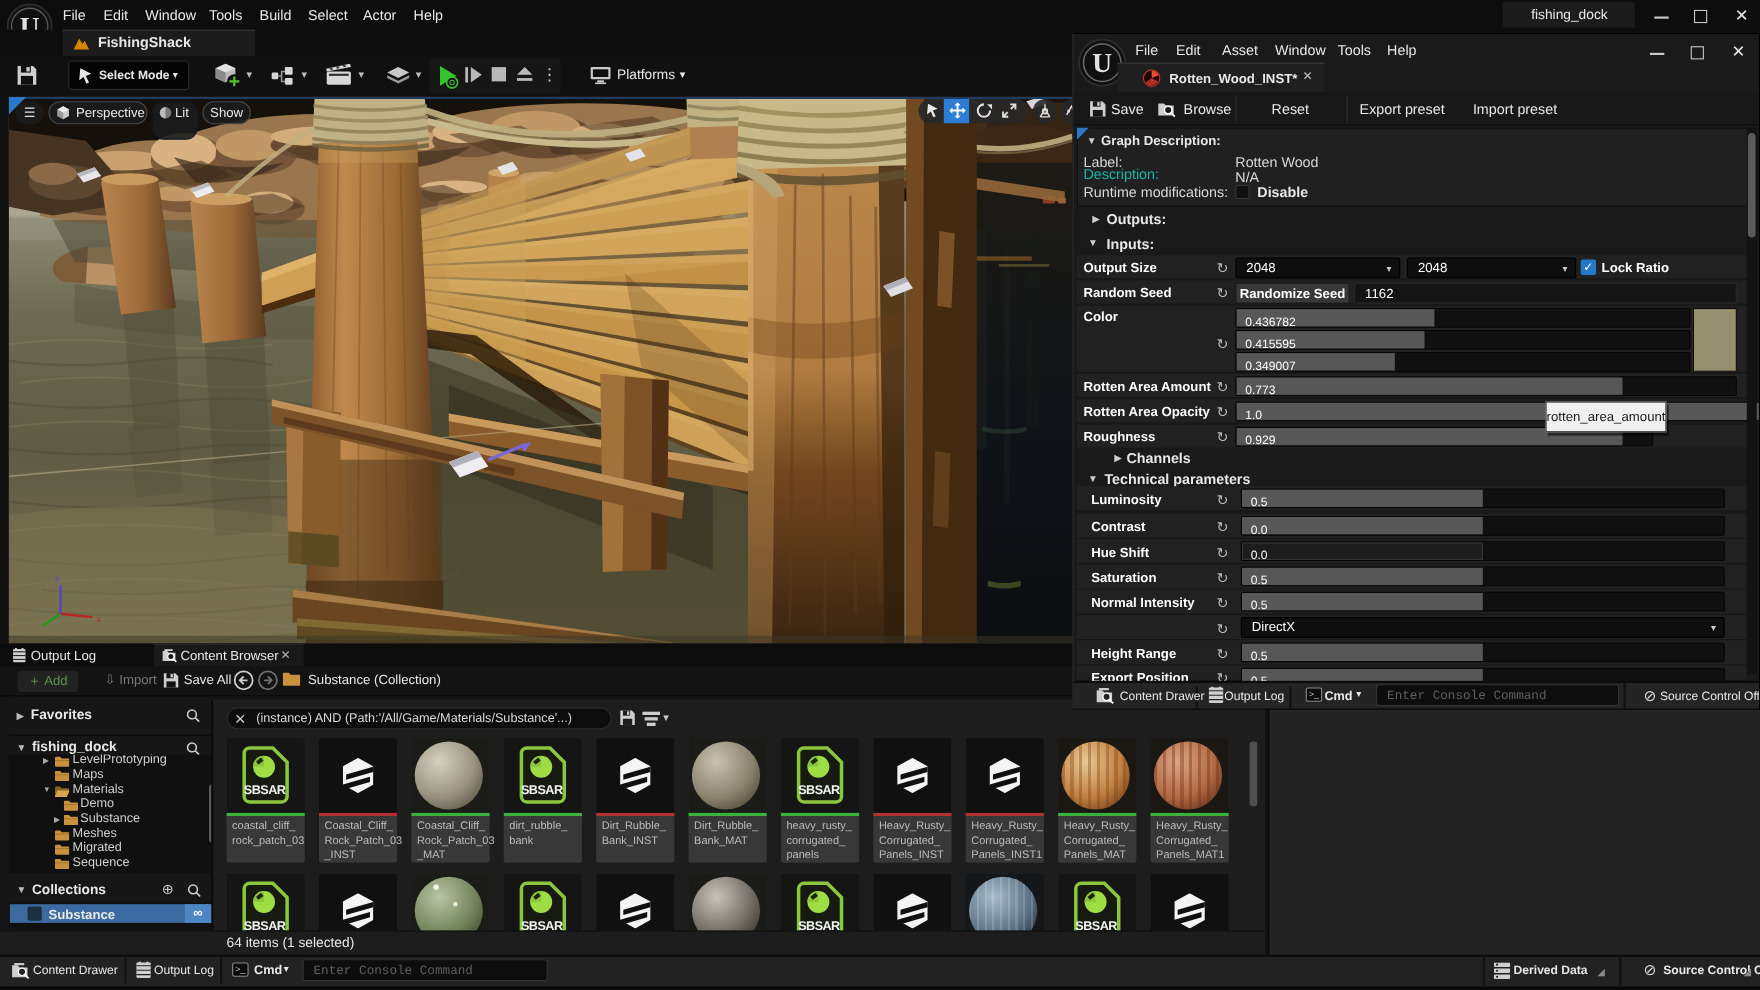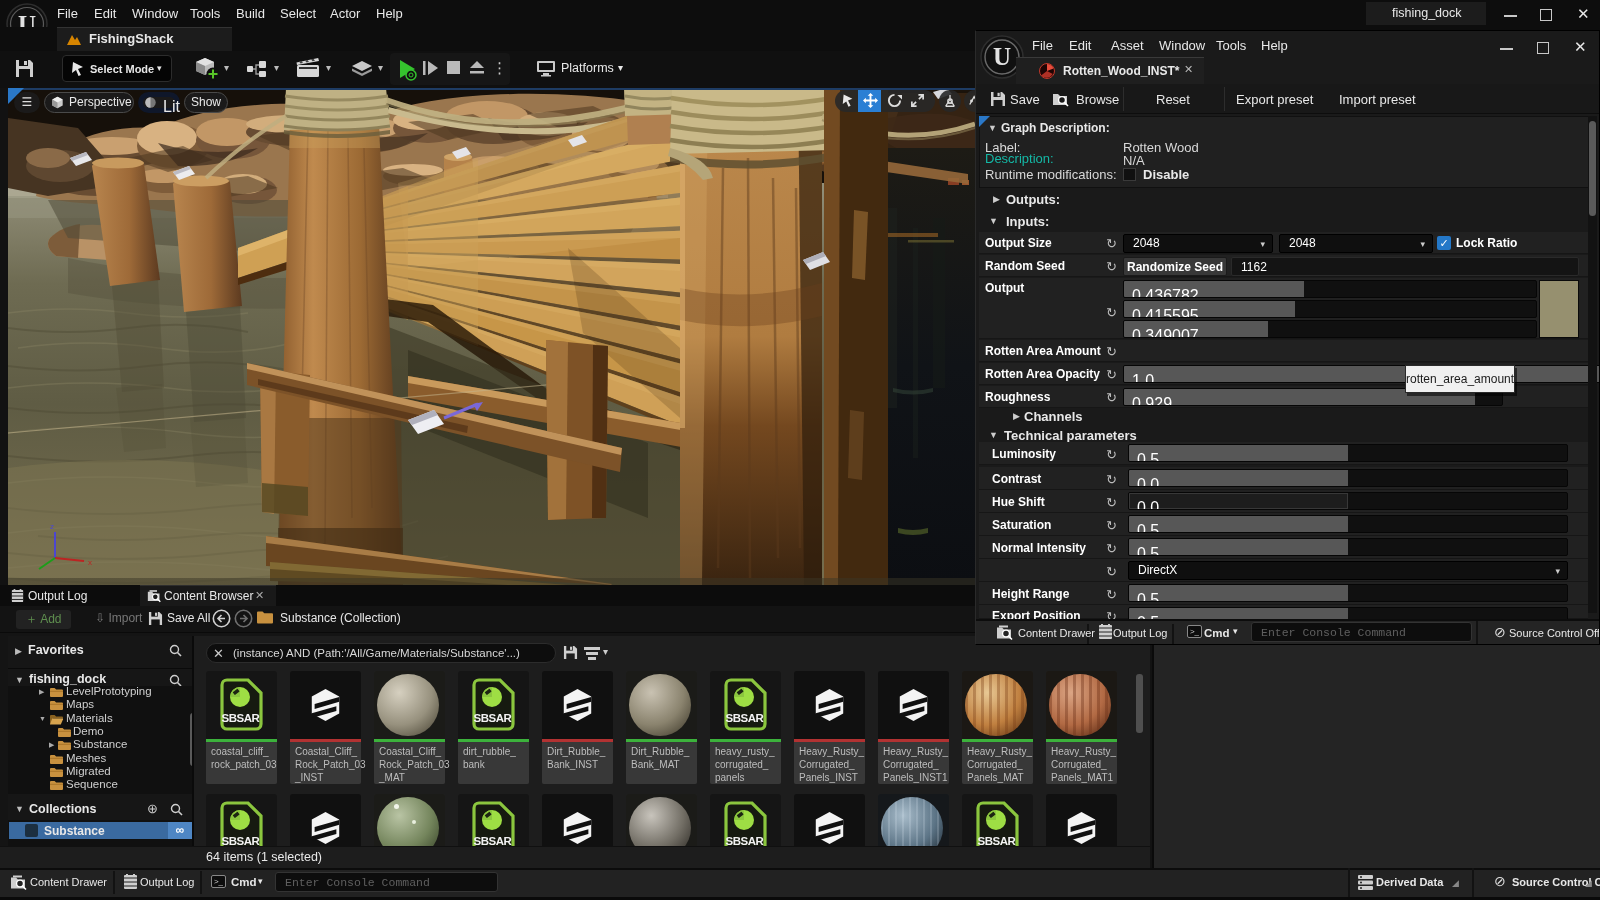--- a/index.html
+++ b/index.html
@@ -8,21 +8,21 @@
   #root { position:absolute; top:0; left:0; width:1600px; height:900px; background:#121212; }
   .abs { position:absolute; }
   .txt { color:#e8e8e8; font-size:13px; white-space:nowrap; }
   .prow { left:3px; width:609px; background:#212121; border-bottom:1px solid #161616; }
   .plab { left:9px; color:#fff; font-weight:bold; font-size:12px; white-space:nowrap; }
   .rst { left:130px; color:#bbb; font-size:13px; transform:scaleX(-1); }
   .dd { height:19px; background:#0f0f0f; border:1px solid #000; border-radius:2px; color:#fff; font-size:12px; line-height:17px; padding-left:9px; }
   .ddc { position:absolute; right:7px; top:1px; font-size:9px; color:#ccc; }
   .sl { height:18px; background:#101010; border:1px solid #060606; border-radius:2px; overflow:hidden; }
   .sl i { position:absolute; left:0; top:0; bottom:0; background:#575757; display:block; }
-  .sl b { position:absolute; left:8px; top:6px; color:#fff; font-weight:normal; font-size:16px; }
+  .sl b { position:absolute; left:8px; top:6px; color:#fff; font-weight:normal; font-size:11px; }
   .trow { position:absolute; left:0; width:184px; height:13px; color:#cfcfcf; font-size:11.5px; }
   .trow s { position:absolute; top:2px; font-size:7px; color:#aaa; text-decoration:none; }
   .trow span { position:absolute; top:-1px; white-space:nowrap; }
   .tf { position:absolute; top:1px; width:13px; height:11px; }
   .tile { position:absolute; width:71px; height:113px; background:#2c2c2c; border-radius:2px; }
   .thumb { position:absolute; left:0; top:0; width:71px; height:68px; background:#151515; overflow:hidden; border-radius:2px 2px 0 0; }
   .gl { position:absolute; left:0; top:68px; width:71px; height:3px; background:#3cb23c; }
   .rl { position:absolute; left:0; top:68px; width:71px; height:3px; background:#b23232; }
   .tlbl { position:absolute; left:0; top:71px; width:71px; height:42px; background:#383838; color:#bdbdbd; font-size:10px; line-height:13px; padding:3px 0 0 5px; border-radius:0 0 2px 2px; }
   .sph { position:absolute; left:3px; top:3px; width:62px; height:62px; border-radius:50%; }
@@ -482,21 +482,21 @@
       <rect x="0" y="490" width="1142" height="7" fill="#3a3626" opacity="0.5"></rect>
     </svg>
     
     <div class="abs" style="left:6px;top:4px;width:26px;height:21px;background:rgba(28,28,28,.9);border-radius:11px;color:#ddd;font-size:12px;text-align:center;line-height:20px;">☰</div>
     <div class="abs" style="left:36px;top:4px;width:90px;height:21px;background:rgba(28,28,28,.9);border:1px solid #4a4a4a;border-radius:11px;color:#e8e8e8;font-size:12px;line-height:19px;padding-left:24px;">Perspective</div>
     <svg class="abs" style="left:43px;top:8px;" width="13" height="13" viewBox="0 0 20 20">
         <path d="M10 1 L18 5.5 L18 14.5 L10 19 L2 14.5 L2 5.5 Z" fill="#ccc"></path>
         <path d="M10 1 L18 5.5 L10 10 L2 5.5 Z" fill="#eee"></path>
         <path d="M10 10 L10 19 L2 14.5 L2 5.5 Z" fill="#999"></path>
       </svg>
-    <div class="abs" style="left:130px;top:4px;width:42px;height:21px;background:rgba(28,28,28,.9);border:5px solid #0f172a;border-radius:11px;color:#e8e8e8;font-size:16px;line-height:19px;padding-left:20px;">Lit</div>
+    <div class="abs" style="left:130px;top:4px;width:42px;height:35px;background:rgba(28,28,28,.9);border:1px solid #0f172a;border-radius:11px;color:#e8e8e8;font-size:12px;line-height:19px;padding-left:20px;">Lit</div>
     <svg class="abs" style="left:136px;top:8px;" width="13" height="13" viewBox="0 0 20 20">
         <circle cx="10" cy="10" r="8" fill="#777"></circle>
         <path d="M10 2 A8 8 0 0 0 10 18 Z" fill="#bbb"></path>
       </svg>
     <div class="abs" style="left:176px;top:4px;width:44px;height:21px;background:rgba(28,28,28,.9);border:1px solid #4a4a4a;border-radius:11px;color:#e8e8e8;font-size:12px;line-height:19px;text-align:center;">Show</div>
     
     <div class="abs" style="left:827px;top:2px;width:100px;height:22px;background:rgba(40,40,40,.9);border-radius:11px;"></div>
     <div class="abs" style="left:850px;top:2px;width:23px;height:22px;background:#2a7fd4;"></div>
     <svg class="abs" style="left:833px;top:5px;" width="14" height="15" viewBox="0 0 16 16">
         <path d="M3 1 L13 6 L8 8 L11 14 L8.5 15 L6 9 L2 12 Z" fill="#e8e8e8"></path>
@@ -955,39 +955,43 @@
     <div class="abs" style="left:461px;top:205px;width:14px;height:14px;background:#2478c8;border-radius:2px;color:#fff;font-size:11px;line-height:14px;text-align:center;">✓</div>
     <div class="abs plab" style="left:480px;top:205px;">Lock Ratio</div>
 
     <div class="abs prow" style="top:224px;height:22px;"></div>
     <div class="abs plab" style="top:228px;">Random Seed</div>
     <div class="abs rst" style="top:228px;">↺</div>
     <div class="abs" style="left:147px;top:226px;width:104px;height:19px;background:#383838;border:1px solid #1a1a1a;border-radius:2px;color:#fff;font-weight:bold;font-size:12px;text-align:center;line-height:18px;">Randomize Seed</div>
     <div class="abs" style="left:255px;top:226px;width:348px;height:19px;background:#141414;border:1px solid #2a2a2a;border-radius:2px;color:#fff;font-size:12px;line-height:18px;padding-left:9px;">1162</div>
 
     <div class="abs prow" style="top:247px;height:61px;"></div>
-    <div class="abs plab" style="top:250px;">Output</div>
+    <div class="abs plab" style="top:250px;">Color</div>
     <div class="abs rst" style="top:274px;">↺</div>
     <div class="abs sl" style="left:147px;top:249px;width:414px;">
         <i style="width:43.7%"></i>
         <b>0.436782</b>
       </div>
     <div class="abs sl" style="left:147px;top:269px;width:414px;">
         <i style="width:41.6%"></i>
         <b>0.415595</b>
       </div>
     <div class="abs sl" style="left:147px;top:289px;width:414px;">
         <i style="width:34.9%"></i>
         <b>0.349007</b>
       </div>
     <div class="abs" style="left:563px;top:249px;width:40px;height:58px;background:#96906f;border:1px solid #0a0a0a;"></div>
 
     <div class="abs prow" style="top:309px;height:22px;"></div>
     <div class="abs plab" style="top:313px;">Rotten Area Amount</div>
     <div class="abs rst" style="top:313px;">↺</div>
+    <div class="abs sl" style="left:147px;top:311px;width:456px;">
+        <i style="width:77.3%"></i>
+        <b>0.773</b>
+      </div>
 
     <div class="abs prow" style="top:332px;height:22px;"></div>
     <div class="abs plab" style="top:336px;">Rotten Area Opacity</div>
     <div class="abs rst" style="top:336px;">↺</div>
     <div class="abs sl" style="left:147px;top:334px;width:509px;">
         <i style="width:100%"></i>
         <b>1.0</b>
       </div>
 
     <div class="abs prow" style="top:355px;height:22px;"></div>

